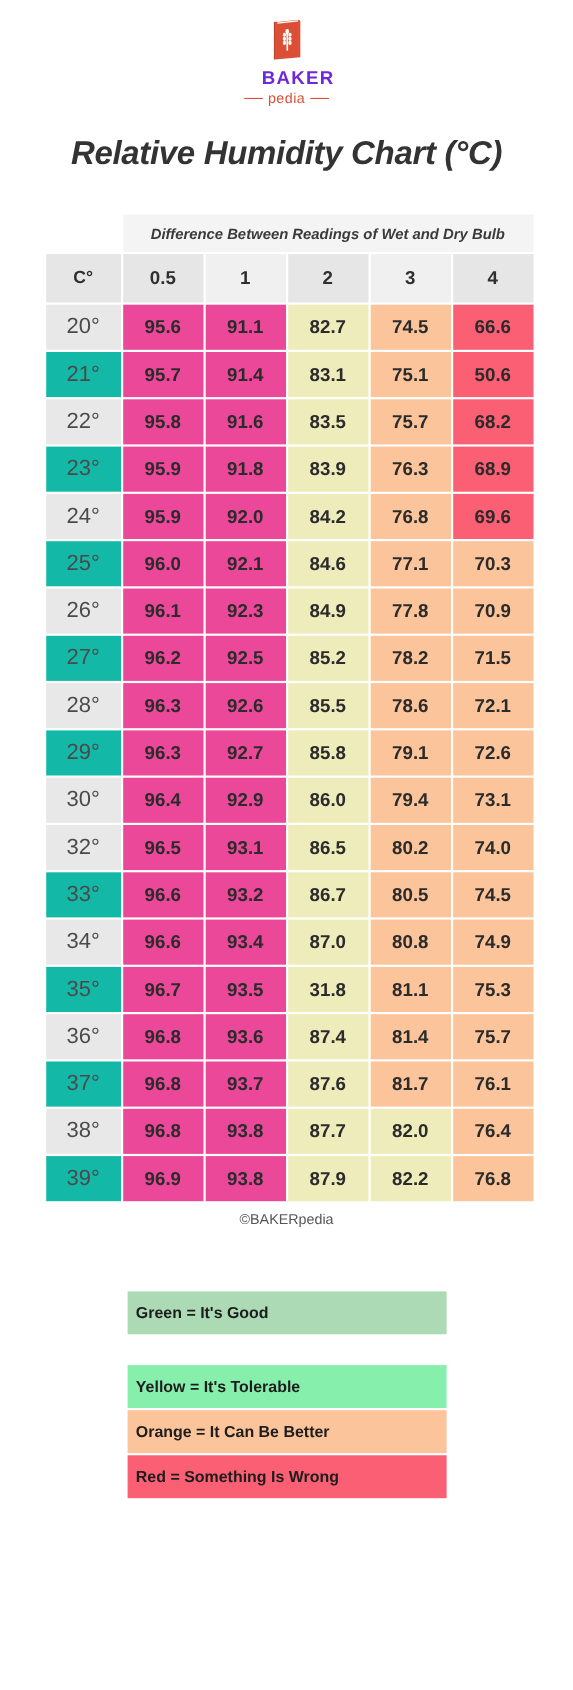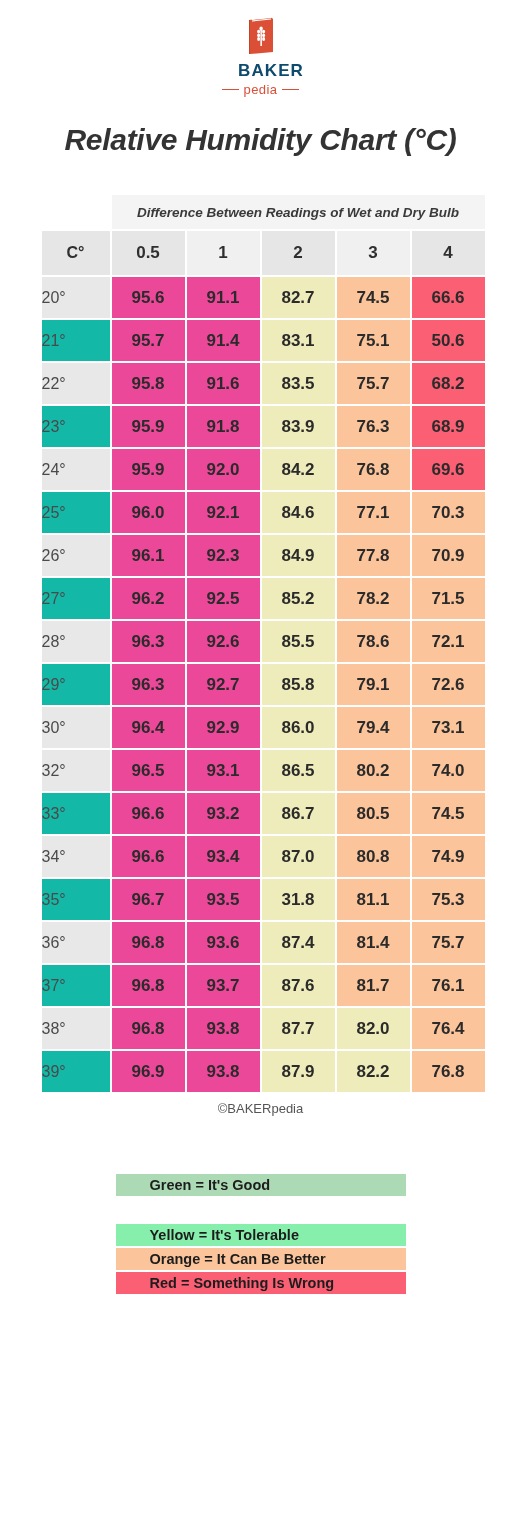--- a/index.html
+++ b/index.html
@@ -25,21 +25,21 @@
     display: flex;
     flex-direction: column;
     align-items: center;
   }
   .logo-mark { width: 34px; height: 42px; }
   .logo-word {
     margin-top: 3px;
     font-size: 17px;
     font-weight: bold;
     letter-spacing: 1.1px;
-    color: #0c4a6e;
+    color: #6d28d9;
     font-family: "Liberation Sans", sans-serif;
     padding-left: 21px;
   }
   .logo-sub {
     display: flex;
     align-items: center;
     gap: 5px;
     margin-top: 1px;
   }
   .logo-rule { width: 17px; height: 1.5px; background: #DB4F36; display: block; }
@@ -90,21 +90,22 @@
     text-align: center;
     font-size: 17px;
     color: #2f2f2f;
   }
   .col-head.dark  { background: #E6E6E6; }
   .col-head.light { background: #F0F0F0; }
   .col-head.temp  { background: #E6E6E6; font-weight: bold; font-size: 16px; }
 
   td.temp {
     height: 41px;
-    font-size: 16px;
+    text-align: center;
+    font-size: 20px;
     color: #4a4a4a;
   }
   td.temp.dark  { background: #E8E8E8; }
   td.temp.light { background: #14b8a6; }
 
   td.val {
     height: 41px;
     text-align: center;
     font-size: 17px;
     font-weight: bold;
@@ -122,24 +123,24 @@
     font-size: 13px;
     color: #555555;
   }
 
   
   .legend {
     margin: 58px auto 0 auto;
     width: 290px;
   }
   .legend-row {
-    height: 22px;
+    height: 39px;
     display: flex;
     align-items: center;
-    padding-left: 34px;
+    padding-left: 8px;
     font-size: 14.5px;
     font-weight: bold;
     color: #1d1d1d;
     margin-bottom: 2px;
   }
   .legend-row.green  { background: #ACDAB5; }
   .legend-row.yellow { background: #86efac; margin-top: 28px; }
   .legend-row.orange { background: #FBC49A; }
   .legend-row.red    { background: #FA5F73; }
 </style>

